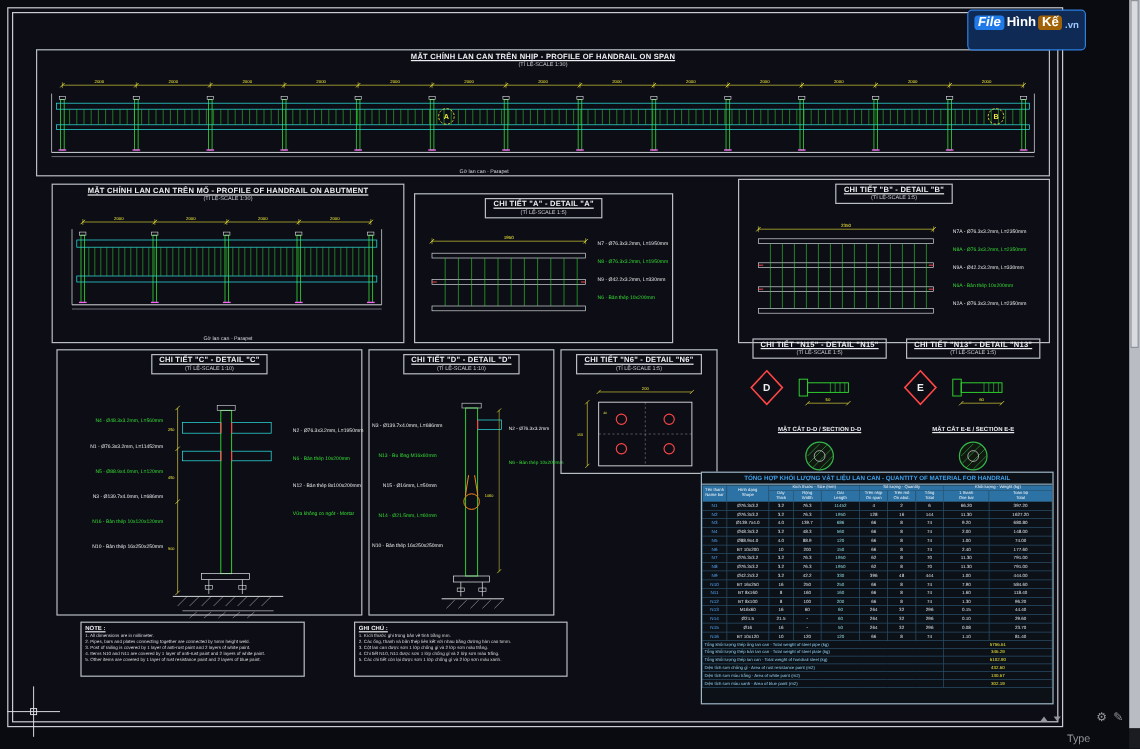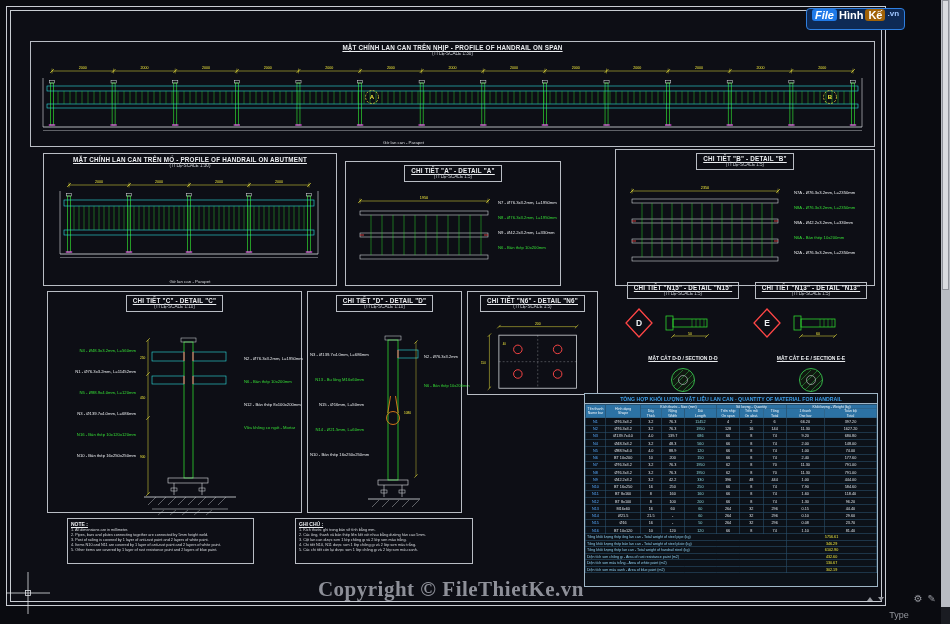--- a/index.html
+++ b/index.html
@@ -30,21 +30,21 @@
   #qty-table{width:584px;transform:scale(0.5);transform-origin:0 0;}
   #qty-table table{width:100%;border-collapse:collapse;table-layout:fixed;}
   #qty-table th,#qty-table td{border:1px solid #2e5a78;padding:0;}
   #qty-table th{background:#2c72a4;color:#f2f6fa;font-weight:normal;font-size:7px;line-height:8.4px;white-space:pre-line;}
   #qty-table td{color:#dbe1e7;font-size:7.6px;line-height:13.5px;text-align:center;white-space:nowrap;overflow:hidden;}
   #qty-table td.c0{color:#57aaff;}
   #qty-table tbody td:nth-child(5){color:#8fd8de;}
   #qty-table td.flabel{text-align:left;padding-left:3px;color:#8fd0f0;font-size:7.2px;line-height:12px;}
   #qty-table td.fval{color:#f2e93c;font-size:7.4px;line-height:12px;}
   .copyright{position:absolute;left:230px;top:566px;width:420px;text-align:center;font-family:"Liberation Serif","DejaVu Serif",serif;font-size:21px;font-weight:bold;color:#8e9099;letter-spacing:.5px;white-space:nowrap;}
-  .logo{position:absolute;left:806px;top:8px;height:22px;display:flex;align-items:flex-start;gap:2px;background:#0e2a55;border:1px solid #2e7fe0;border-radius:4px;padding:0 5px;font-weight:bold;font-size:11px;}
+  .logo{position:absolute;left:806px;top:8px;height:22px;display:flex;align-items:flex-end;gap:2px;background:#0e2a55;border:1px solid #2e7fe0;border-radius:4px;padding:16px 5px;font-weight:bold;font-size:11px;}
   .logo-file{background:#1f7ae8;color:#fff;border-radius:3px;padding:0 3px;font-style:italic;}
   .logo-thiet{color:#fff;}
   .logo-ke{background:#a16207;color:#fff;border-radius:3px;padding:0 3px;}
   .logo-vn{color:#9fc6ff;font-size:8px;}
   .crosshair{left:6px;top:572px;width:46px;height:44px;}
   .v-scrollbar{position:absolute;right:0;top:0;width:9px;height:607px;background:#b9bcc3;}
   .v-thumb{position:absolute;left:1px;right:1px;top:0;height:290px;background:#d9dbe0;border:1px solid #8f929a;}
   .sb-corner{position:absolute;right:0;bottom:0;width:9px;height:17px;background:#1a1c22;}
   .statusbar{position:absolute;right:14px;bottom:4px;display:flex;align-items:center;gap:5px;color:#94969d;}
   .chev{width:0;height:0;border-left:3.5px solid transparent;border-right:3.5px solid transparent;}
@@ -899,21 +899,20 @@
         <div class="note-title">GHI CHÚ :</div>
         <div class="note-items">
             <div class="ann-item">1. Kích thước ghi trong bản vẽ tính bằng mm.</div>
             <div class="ann-item">2. Các ống, thanh và bản thép liên kết với nhau bằng đường hàn cao 5mm.</div>
             <div class="ann-item">3. Cột lan can được sơn 1 lớp chống gỉ và 2 lớp sơn màu trắng.</div>
             <div class="ann-item">4. Chi tiết N10, N11 được sơn 1 lớp chống gỉ và 2 lớp sơn màu trắng.</div>
             <div class="ann-item">5. Các chi tiết còn lại được sơn 1 lớp chống gỉ và 2 lớp sơn màu xanh.</div>
           </div>
       </div>
 
-      <div class="copyright">Copyright © FileThietKe.vn</div>
     </div>
   </div>
 
   <div class="logo">
     <span class="logo-file">File</span>
     <span class="logo-thiet">Hình</span>
     <span class="logo-ke">Kế</span>
     <span class="logo-vn">.vn</span>
   </div>
 

